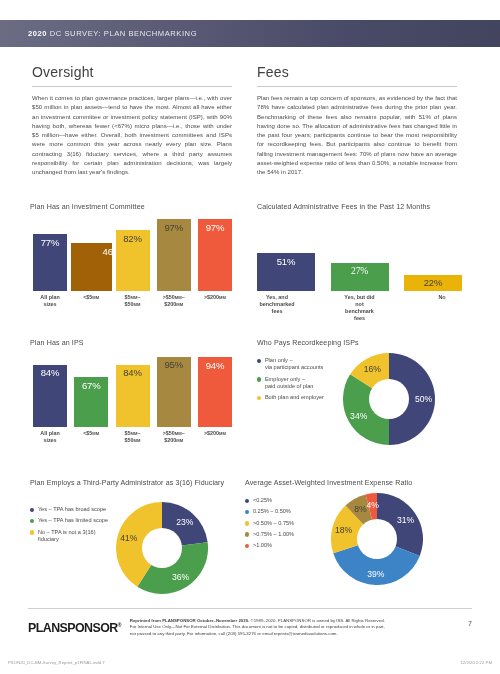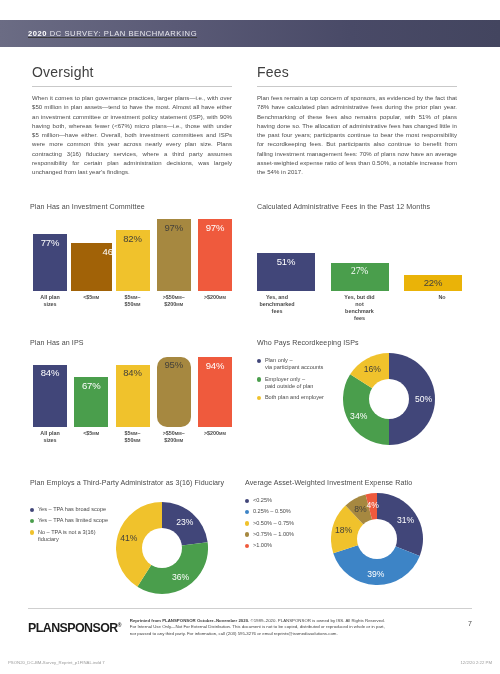--- a/index.html
+++ b/index.html
@@ -19,21 +19,20 @@
   }
 
   
   .header-band {
     position: absolute;
     left: 0; top: 20px;
     width: 500px; height: 27px;
     background: linear-gradient(to right, #6b6c84 0%, #5a5a76 35%, #494a67 70%, #43455f 100%);
     display: flex;
     align-items: center;
-    text-decoration: underline;
   }
   .header-title {
     margin-left: 28px;
     color: #e8e8ee;
     font-size: 7.6px;
     letter-spacing: 0.55px;
     white-space: nowrap;
   }
   .header-title b { font-weight: bold; color: #ffffff; }
 
@@ -313,21 +312,21 @@
           <div class="bar" style="height: 49.58px; background: rgb(74, 158, 76);">
             <span class="val">67%</span>
           </div>
         </div>
         <div class="bar-col">
           <div class="bar light" style="height: 62.16px; background: rgb(240, 194, 44);">
             <span class="val">84%</span>
           </div>
         </div>
         <div class="bar-col">
-          <div class="bar light" style="height: 70.3px; background: rgb(166, 136, 64); border-radius: 10px;">
+          <div class="bar light" style="height: 70.3px; background: rgb(166, 136, 64);">
             <span class="val">95%</span>
           </div>
         </div>
         <div class="bar-col">
           <div class="bar" style="height: 69.56px; background: rgb(239, 90, 61); margin-top: 16px;">
             <span class="val">94%</span>
           </div>
         </div>
       </div>
     <div class="bar-axis" id="axis-2">

